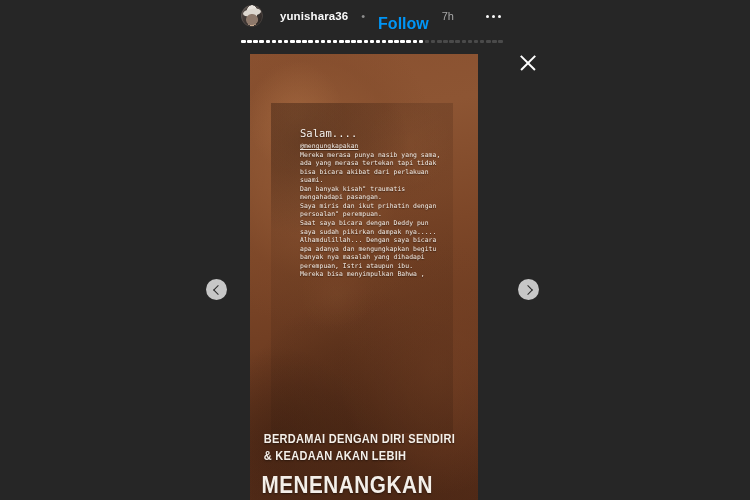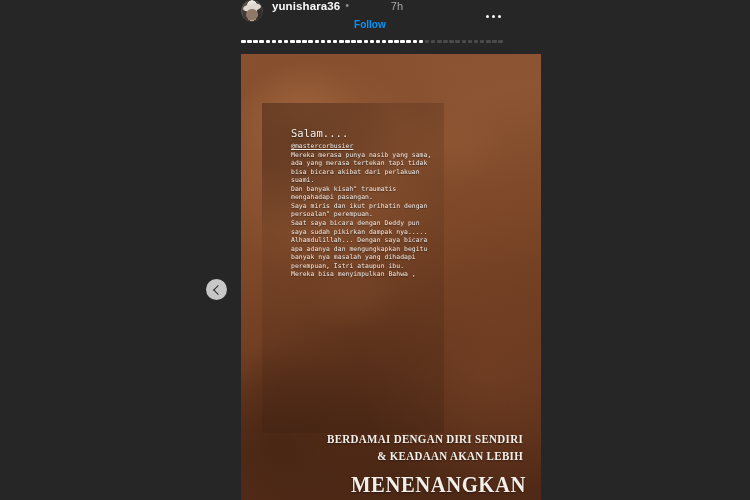--- a/index.html
+++ b/index.html
@@ -16,21 +16,22 @@
   }
 
   
   #story-header {
     position: absolute;
     left: 241px;
     top: 0;
     width: 262px;
     height: 32px;
     display: flex;
-    gap: 0;
+    align-items: center;
+    gap: 8px;
   }
   #avatar {
     width: 22px;
     height: 22px;
     border-radius: 50%;
     flex: 0 0 auto;
     background:
       radial-gradient(circle at 50% 72%, #c9a98c 0 26%, rgba(201,169,140,0) 27%),
       radial-gradient(ellipse at 50% 34%, #e9e4dd 0 34%, rgba(233,228,221,0) 36%),
       linear-gradient(145deg, #59504b 0%, #3b3330 55%, #24201e 100%);
@@ -65,21 +66,21 @@
     white-space: nowrap;
   }
   .dot-sep {
     color: #8e8e8e;
     font-size: 11px;
     margin: 0 5px;
     line-height: 1;
   }
   #follow-button {
     color: #0095f6;
-    font-size: 10px;
+    font-size: 16px;
     font-weight: bold;
     background: none;
     border: none;
     padding: 0;
     cursor: pointer;
     font-family: inherit;
     white-space: nowrap;
     margin-top: 16px;
   }
   #timestamp {
@@ -166,23 +167,23 @@
     height: 6px;
     border-left: 1.7px solid #2b2b2b;
     border-bottom: 1.7px solid #2b2b2b;
   }
   #prev-button .chev { transform: translate(-35%, -50%) rotate(45deg); }
   #next-button .chev { transform: translate(-65%, -50%) rotate(-135deg); }
 
   
   #story-panel {
     position: absolute;
-    left: 241px;
+    left: 250px;
     top: 54px;
-    width: 300px;
+    width: 228px;
     height: 446px;
     overflow: hidden;
     background: #ec4899;
   }
   #story-bg {
     position: absolute;
     inset: 0;
     background:
       radial-gradient(ellipse 70% 45% at 28% 26%, rgba(150,92,55,0.95) 0%, rgba(128,74,42,0.35) 55%, rgba(110,62,35,0) 80%),
       radial-gradient(ellipse 60% 40% at 82% 70%, rgba(116,64,36,0.75) 0%, rgba(96,52,29,0) 72%),
@@ -239,23 +240,23 @@
     text-decoration: underline;
     text-underline-offset: 1px;
   }
 
   
   #story-caption {
     position: absolute;
     left: 0;
     right: 0;
     top: 377px;
-    text-align: right;
+    text-align: left;
     color: #f4efe9;
-    font-family: Liberation Serif, serif;
+    font-family: Liberation Sans, sans-serif;
     text-shadow: 0 1px 2px rgba(0,0,0,0.45);
   }
   #caption-line-1,
   #caption-line-2 {
     font-size: 12.5px;
     font-weight: bold;
     letter-spacing: 0.35px;
     line-height: 17px;
     transform: scaleX(0.88);
   }
@@ -338,21 +339,21 @@
 <div id="next-button" class="nav-arrow">
   <span class="chev"></span>
 </div>
 
 <div id="story-panel">
   <div id="story-bg"></div>
 
   <div id="story-text-card"></div>
 
   <div id="story-body">
-    <div id="story-greeting">Salam....</div><span class="mention">@mastercorbusier</span><span>
+    <div id="story-greeting">Salam....</div><span class="mention">@mengungkapakan</span><span>
 Mereka merasa punya nasib yang sama, ada yang merasa tertekan tapi tidak bisa bicara akibat dari perlakuan suami.
 Dan banyak kisah" traumatis mengahadapi pasangan.
 Saya miris dan ikut prihatin dengan persoalan" perempuan.
 Saat saya bicara dengan Deddy pun saya sudah pikirkan dampak nya.....
 Alhamdulillah... Dengan saya bicara apa adanya dan mengungkapkan begitu banyak nya masalah yang dihadapi perempuan, Istri ataupun ibu.
 Mereka bisa menyimpulkan Bahwa ,</span>
   </div>
 
   <div id="story-caption">
     <div id="caption-line-1">BERDAMAI DENGAN DIRI SENDIRI</div>

